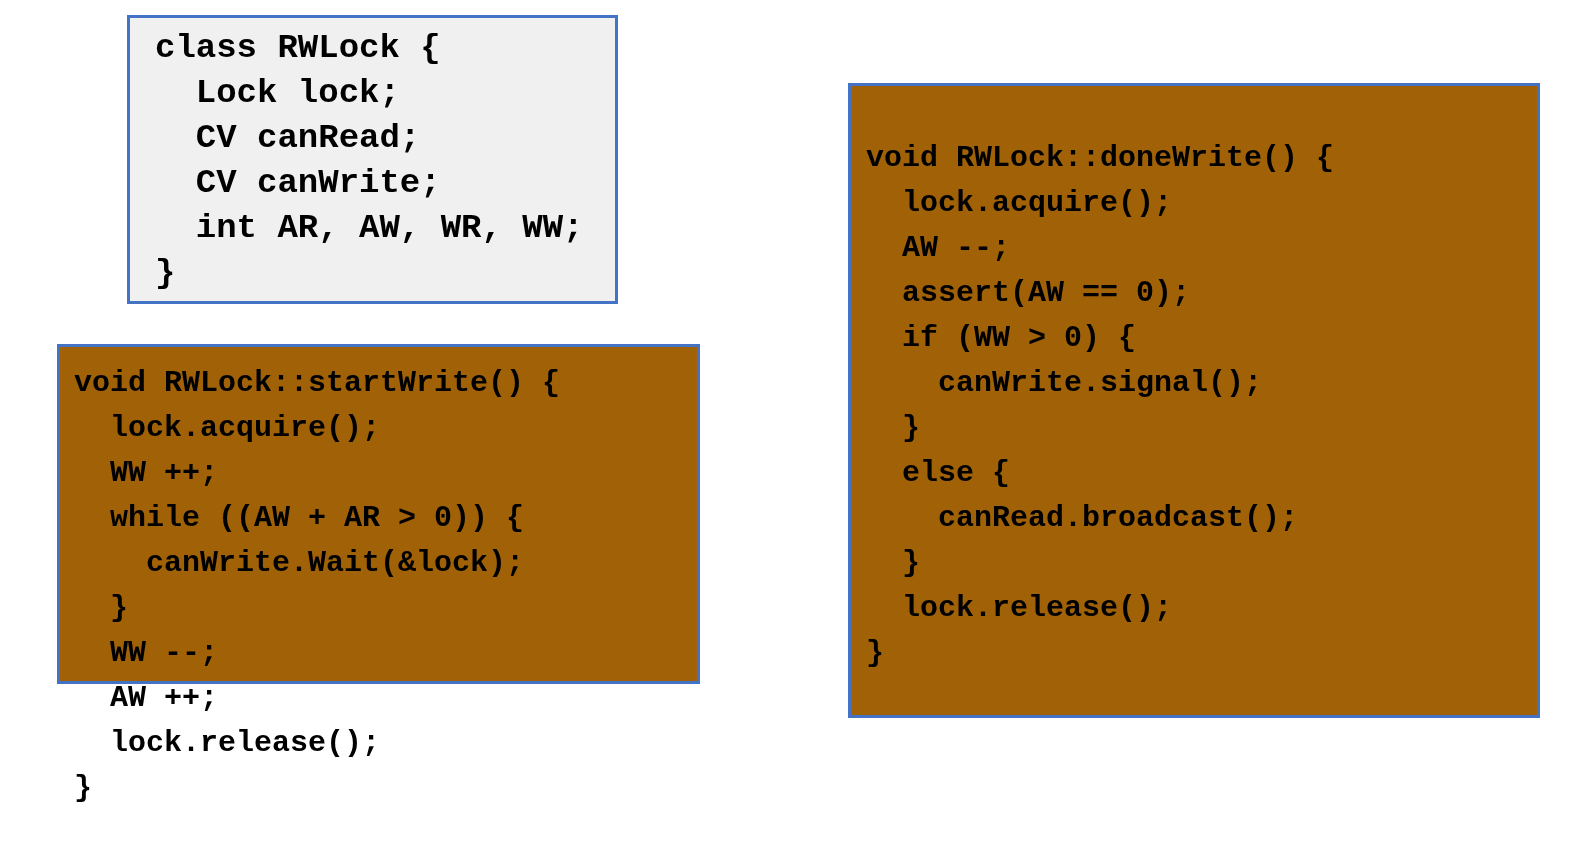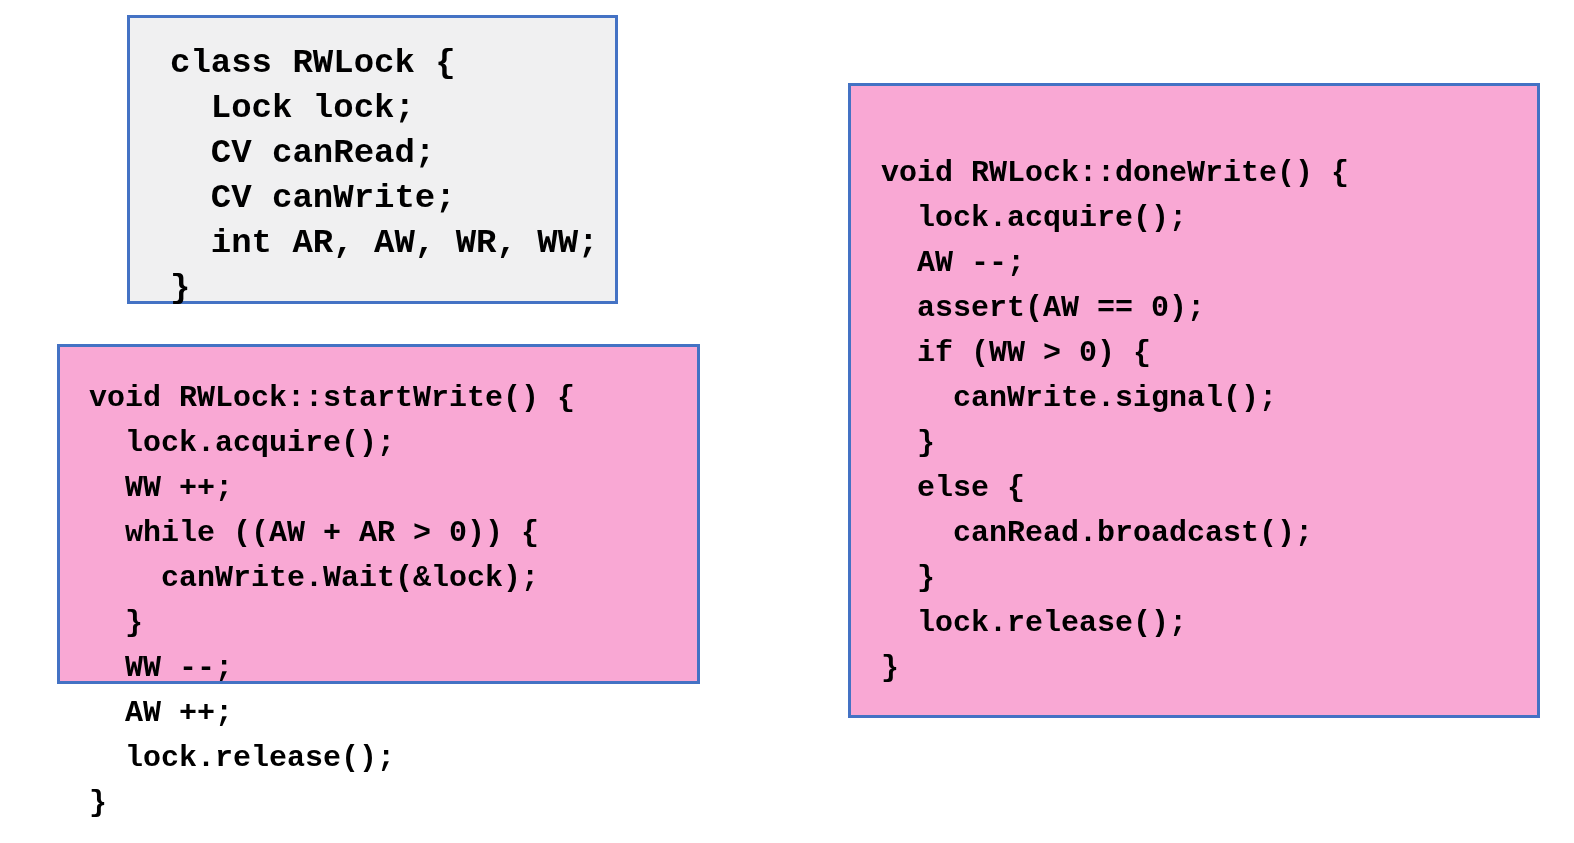--- a/index.html
+++ b/index.html
@@ -12,24 +12,24 @@
     width: 1574px;
     height: 843px;
     background: #ffffff;
     overflow: hidden;
     font-family: "Liberation Mono", "DejaVu Sans Mono", monospace;
   }
   .code-box {
     position: absolute;
     box-sizing: border-box;
     border: 3px solid #4472C4;
-    background: #f9a8d4;
+    background: #a16207;
   }
   .code-box pre {
-    margin: 15px;
+    margin: 0;
     padding: 0;
     white-space: pre;
     color: #000000;
     font-family: inherit;
     font-weight: bold;
   }
   .box-class {
     left: 127px;
     top: 15px;
     width: 491px;

